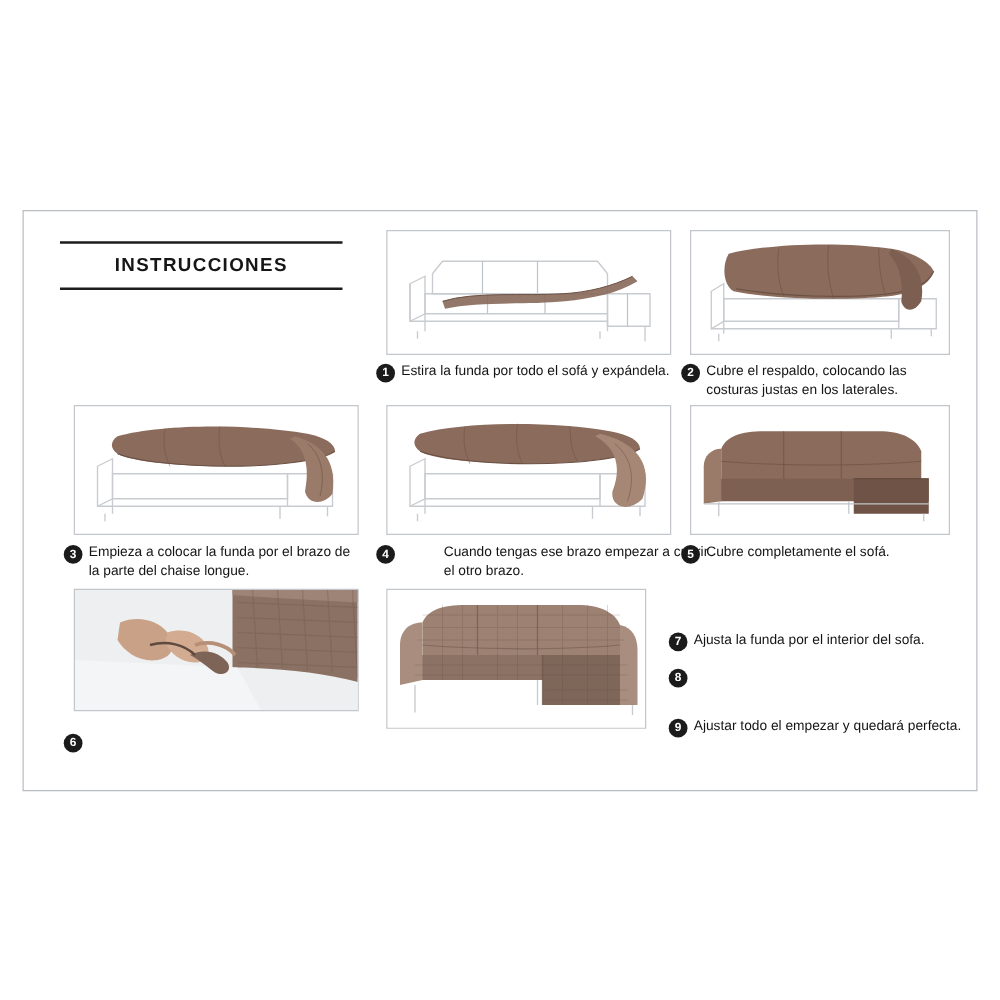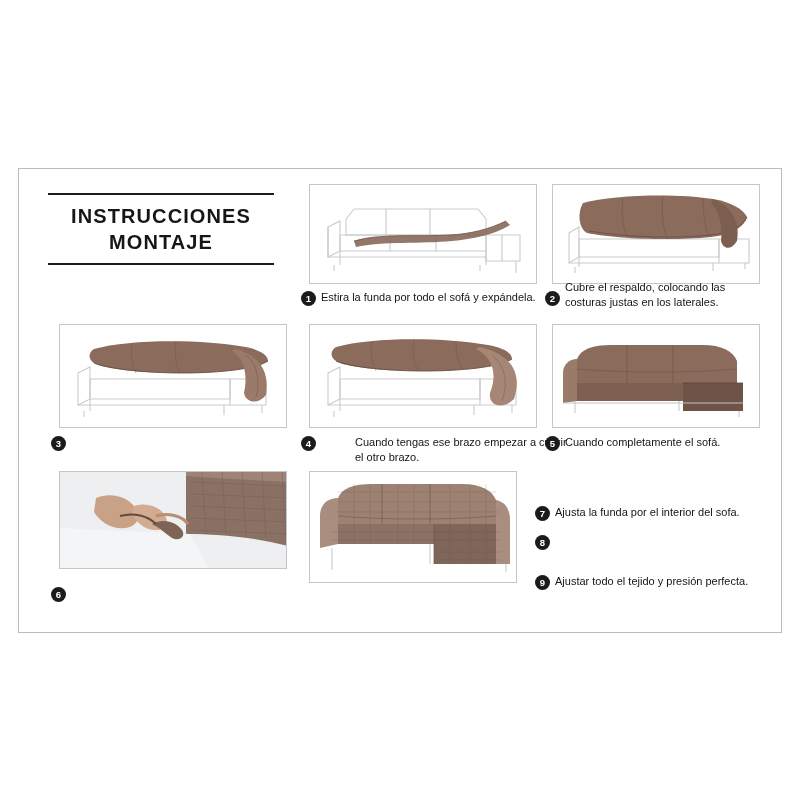--- a/index.html
+++ b/index.html
@@ -33,21 +33,21 @@
     text-align: center;
   }
   .title-rule {
     height: 2px;
     background: #1d1d1d;
     width: 226px;
     margin: 0 auto;
   }
   .title-text {
     font-weight: bold;
-    font-size: 20px;
+    font-size: 15px;
     letter-spacing: 1.1px;
     color: #161616;
     line-height: 1.32;
     padding: 8px 0 7px 0;
   }
   .title-text div { white-space: nowrap; }
 
   
   .panel {
     position: absolute;
@@ -91,21 +91,20 @@
 </style>
 </head>
 <body>
 
 <div id="sheet">
 
   <div class="title-block">
     <div class="title-rule"></div>
     <div class="title-text">
       <div>INSTRUCCIONES</div>
-      <div>MONTAJE</div>
     </div>
     <div class="title-rule"></div>
   </div>
 
   <div class="panel" style="left:290px; top:15px; width:228px; height:100px;">
     <svg viewBox="0 0 228 100" width="228" height="100">
 
       <path class="ln" d="M36 34 L44 24 L168 24 L176 34 L176 50 L36 50 Z"></path>
       <path class="ln2" d="M76 24 L76 50 M120 24 L120 50"></path>
 
@@ -144,21 +143,21 @@
       <path d="M36 46 C70 52 124 54 158 50 C176 48 190 42 194 32" fill="none" stroke="#6b5144" stroke-width="0.9"></path>
 
       <path d="M70 14 C68 28 70 42 74 52" fill="none" stroke="#6f5346" stroke-width="0.7" opacity="0.7"></path>
       <path d="M110 11 C108 26 110 42 114 54" fill="none" stroke="#6f5346" stroke-width="0.7" opacity="0.7"></path>
       <path d="M150 13 C150 28 152 42 156 52" fill="none" stroke="#6f5346" stroke-width="0.7" opacity="0.7"></path>
 
       <path d="M160 14 C176 20 188 34 184 56 C178 66 170 64 168 56 C170 40 166 26 158 18 Z" fill="#7d5f51"></path>
     </svg>
   </div>
   <div class="badge" style="left:526px; top:122px;">2</div>
-  <div class="caption" style="left:546px; top:111px; width:198px;">Cubre el respaldo, colocando las costuras  justas en los laterales.</div>
+  <div class="caption" style="left:546px; top:121px; width:198px;">Cubre el respaldo, colocando las costuras  justas en los laterales.</div>
 
   <div class="panel" style="left:40px; top:155px; width:228px; height:104px;">
     <svg viewBox="0 0 228 104" width="228" height="104">
 
       <path class="ln" d="M30 54 L170 54 L170 74 L30 74 Z"></path>
       <path class="ln" d="M170 54 L206 54 L206 80 L170 80 Z"></path>
       <path class="ln" d="M18 48 L30 42 L30 74 L18 80 Z"></path>
       <path class="ln" d="M18 80 L170 80 M30 74 L30 86 M202 80 L202 88"></path>
       <path class="ln" d="M24 86 L24 92 M164 80 L164 90"></path>
 
@@ -169,20 +168,21 @@
 
       <path d="M176 24 C196 30 210 42 206 70 C198 80 186 78 184 68
                C188 48 184 34 172 26 Z" fill="#9a7a69"></path>
       <path d="M186 30 C198 40 200 56 196 72" fill="none" stroke="#6f5346" stroke-width="0.7" opacity="0.7"></path>
 
       <path d="M72 18 C70 30 72 40 76 48" fill="none" stroke="#6f5346" stroke-width="0.7" opacity="0.6"></path>
       <path d="M116 16 C114 30 116 40 120 48" fill="none" stroke="#6f5346" stroke-width="0.7" opacity="0.6"></path>
     </svg>
   </div>
   <div class="badge" style="left:32px; top:267px;">3</div>
+  <div class="caption" style="left:52px; top:266px; width:212px;">Empieza a colocar la funda por el brazo de la parte del chaise longue.</div>
 
   <div class="panel" style="left:290px; top:155px; width:228px; height:104px;">
     <svg viewBox="0 0 228 104" width="228" height="104">
 
       <path class="ln" d="M30 54 L170 54 L170 74 L30 74 Z"></path>
       <path class="ln" d="M170 54 L206 54 L206 80 L170 80 Z"></path>
       <path class="ln" d="M18 48 L30 42 L30 74 L18 80 Z"></path>
       <path class="ln" d="M18 80 L170 80 M30 74 L30 86 M202 80 L202 88"></path>
       <path class="ln" d="M24 86 L24 92 M164 80 L164 90"></path>
 
@@ -217,21 +217,21 @@
 
       <path d="M74 20 L74 58 M120 20 L120 58" stroke="#6f5346" stroke-width="0.8" fill="none" opacity="0.8"></path>
       <path d="M24 44 C70 48 140 48 184 44" stroke="#6f5346" stroke-width="0.8" fill="none" opacity="0.7"></path>
 
       <path class="ln" d="M22 76 L22 88 M126 76 L126 86 M186 86 L186 92"></path>
 
       <path class="ln2" d="M10 78 L190 78"></path>
     </svg>
   </div>
   <div class="badge" style="left:526px; top:267px;">5</div>
-  <div class="caption" style="left:546px; top:266px; width:196px;">Cuando completamente el sofá.</div>
+  <div class="caption" style="left:546px; top:266px; width:196px;">Cubre completamente el sofá.</div>
 
   <div class="panel" style="left:40px; top:302px; width:228px; height:98px;">
     <div class="photo-bg"></div>
     <svg viewBox="0 0 228 98" width="228" height="98" style="position:absolute;inset:0">
 
       <rect x="0" y="0" width="228" height="98" fill="#edeff0"></rect>
 
       <path d="M126 0 L228 0 L228 74 C200 66 160 62 126 62 Z" fill="#8a7163"></path>
       <path d="M126 0 L228 0 L228 10 C190 8 152 6 126 4 Z" fill="#9d8476"></path>
       <g opacity="0.35" stroke="#6d584c" stroke-width="1">
@@ -277,15 +277,15 @@
       <path class="ln" d="M22 76 L22 98 M120 72 L120 92 M196 92 L196 100"></path>
     </svg>
   </div>
 
   <div class="badge" style="left:516px; top:337px;">7</div>
   <div class="caption" style="left:536px; top:336px; width:212px;">Ajusta la funda por el interior del sofa.</div>
 
   <div class="badge" style="left:516px; top:366px;">8</div>
 
   <div class="badge" style="left:516px; top:406px;">9</div>
-  <div class="caption" style="left:536px; top:405px; width:214px;">Ajustar todo el tejido y presión perfecta.</div>
+  <div class="caption" style="left:536px; top:405px; width:214px;">Ajustar todo el empezar y quedará perfecta.</div>
 
 </div>
 
 </body></html>

